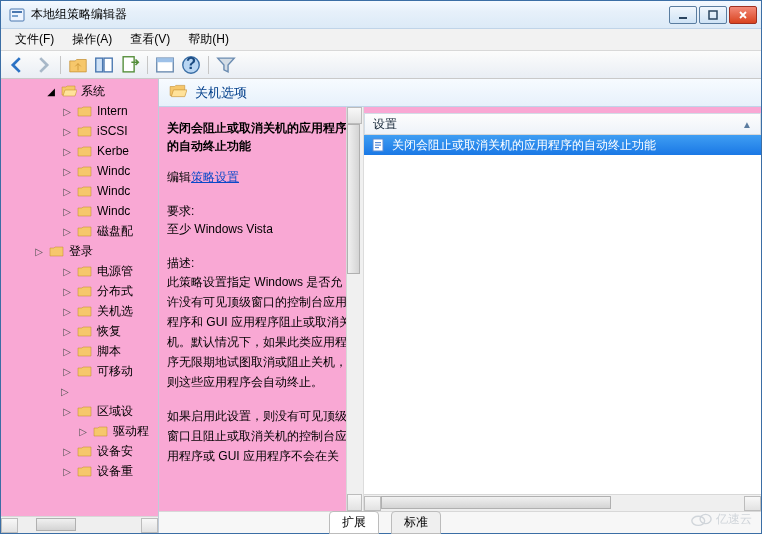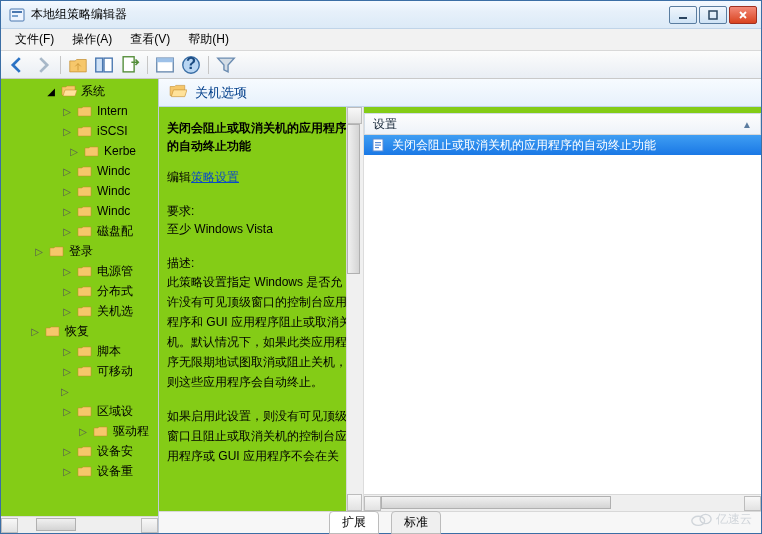--- a/index.html
+++ b/index.html
@@ -1,18 +1,18 @@
 <!DOCTYPE html>
 <html><head>
 <meta charset="utf-8">
 <style>
 * { box-sizing: border-box; margin: 0; padding: 0; font-family: "Microsoft YaHei", "Segoe UI", Tahoma, sans-serif; font-size: 12px; }
 body { background: #fff; width: 762px; height: 534px; overflow: hidden; position: relative; }
 
-.window { width: 762px; height: 534px; border: 1px solid #3b6ea5; display: flex; flex-direction: column; background: #84cc16; }
+.window { width: 762px; height: 534px; border: 1px solid #3b6ea5; display: flex; flex-direction: column; background: #f9a8d4; }
 
 .titlebar { height: 28px; background: linear-gradient(to bottom, #f4f9ff 0%, #e6f0fa 40%, #dceaf7 100%); display: flex; align-items: center; padding: 0 4px 0 8px; border-bottom: 1px solid #c0d4e8; }
 .titlebar .icon { width: 16px; height: 16px; margin-right: 6px; }
 .titlebar .title { flex: 1; color: #000; font-size: 12px; }
 .winbtns { display: flex; gap: 2px; }
 .winbtn { width: 28px; height: 18px; border: 1px solid #5a7da0; border-radius: 2px; display: flex; align-items: center; justify-content: center; background: linear-gradient(to bottom,#f0f6fc,#cfe3f5); cursor: pointer; }
 .winbtn.close { background: linear-gradient(to bottom,#f38a78,#d9431f); border-color: #a03020; color:#fff; }
 .winbtn svg { width: 10px; height: 10px; }
 
 .menubar { height: 22px; background: #f2f2f2; display: flex; align-items: center; padding: 0 6px; border-bottom: 1px solid #d8d8d8; gap: 2px; }
@@ -186,21 +186,21 @@
                 </svg></span>
               <span class="lbl">Intern</span>
             </div>
             <div class="treeitem" style="padding-left: 60px;">
               <span class="twisty closed"></span>
               <span class="fld"><svg viewBox="0 0 16 14" class="folder-svg">
                   <path d="M1 4 h4 l1 -1 h8 v9 h-13 z"></path>
                 </svg></span>
               <span class="lbl">iSCSI</span>
             </div>
-            <div class="treeitem" style="padding-left: 60px; margin-left: 7px;">
+            <div class="treeitem" style="padding-left: 60px;">
               <span class="twisty closed"></span>
               <span class="fld"><svg viewBox="0 0 16 14" class="folder-svg">
                   <path d="M1 4 h4 l1 -1 h8 v9 h-13 z"></path>
                 </svg></span>
               <span class="lbl">Kerbe</span>
             </div>
             <div class="treeitem" style="padding-left: 60px;">
               <span class="twisty closed"></span>
               <span class="fld"><svg viewBox="0 0 16 14" class="folder-svg">
                   <path d="M1 4 h4 l1 -1 h8 v9 h-13 z"></path>
@@ -249,21 +249,21 @@
                 </svg></span>
               <span class="lbl">分布式</span>
             </div>
             <div class="treeitem" style="padding-left: 60px;">
               <span class="twisty closed"></span>
               <span class="fld"><svg viewBox="0 0 16 14" class="folder-svg">
                   <path d="M1 4 h4 l1 -1 h8 v9 h-13 z"></path>
                 </svg></span>
               <span class="lbl">关机选</span>
             </div>
-            <div class="treeitem" style="padding-left: 28px;">
+            <div class="treeitem" style="padding-left: 60px;">
               <span class="twisty closed"></span>
               <span class="fld"><svg viewBox="0 0 16 14" class="folder-svg">
                   <path d="M1 4 h4 l1 -1 h8 v9 h-13 z"></path>
                 </svg></span>
               <span class="lbl">恢复</span>
             </div>
             <div class="treeitem" style="padding-left: 60px;">
               <span class="twisty closed"></span>
               <span class="fld"><svg viewBox="0 0 16 14" class="folder-svg">
                   <path d="M1 4 h4 l1 -1 h8 v9 h-13 z"></path>

